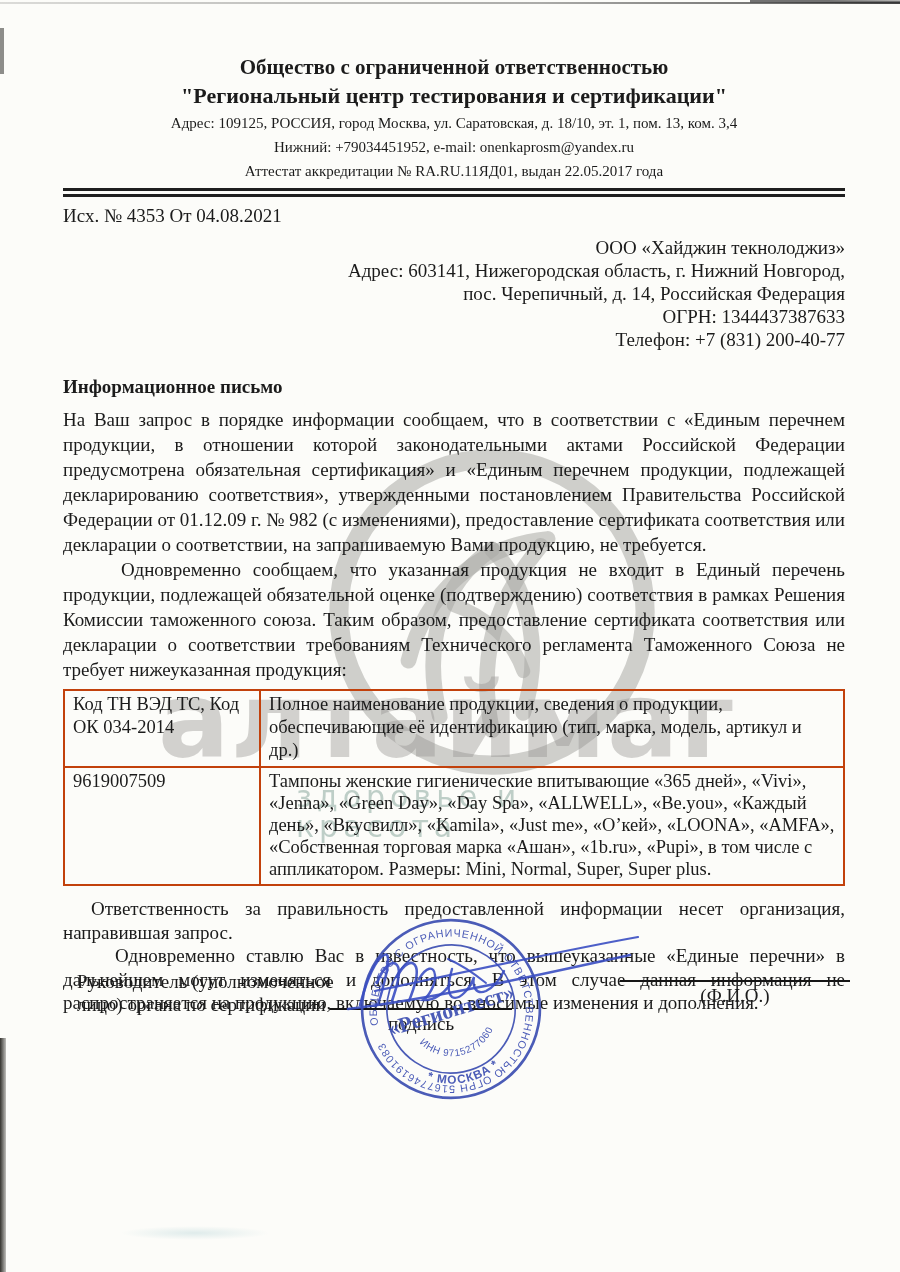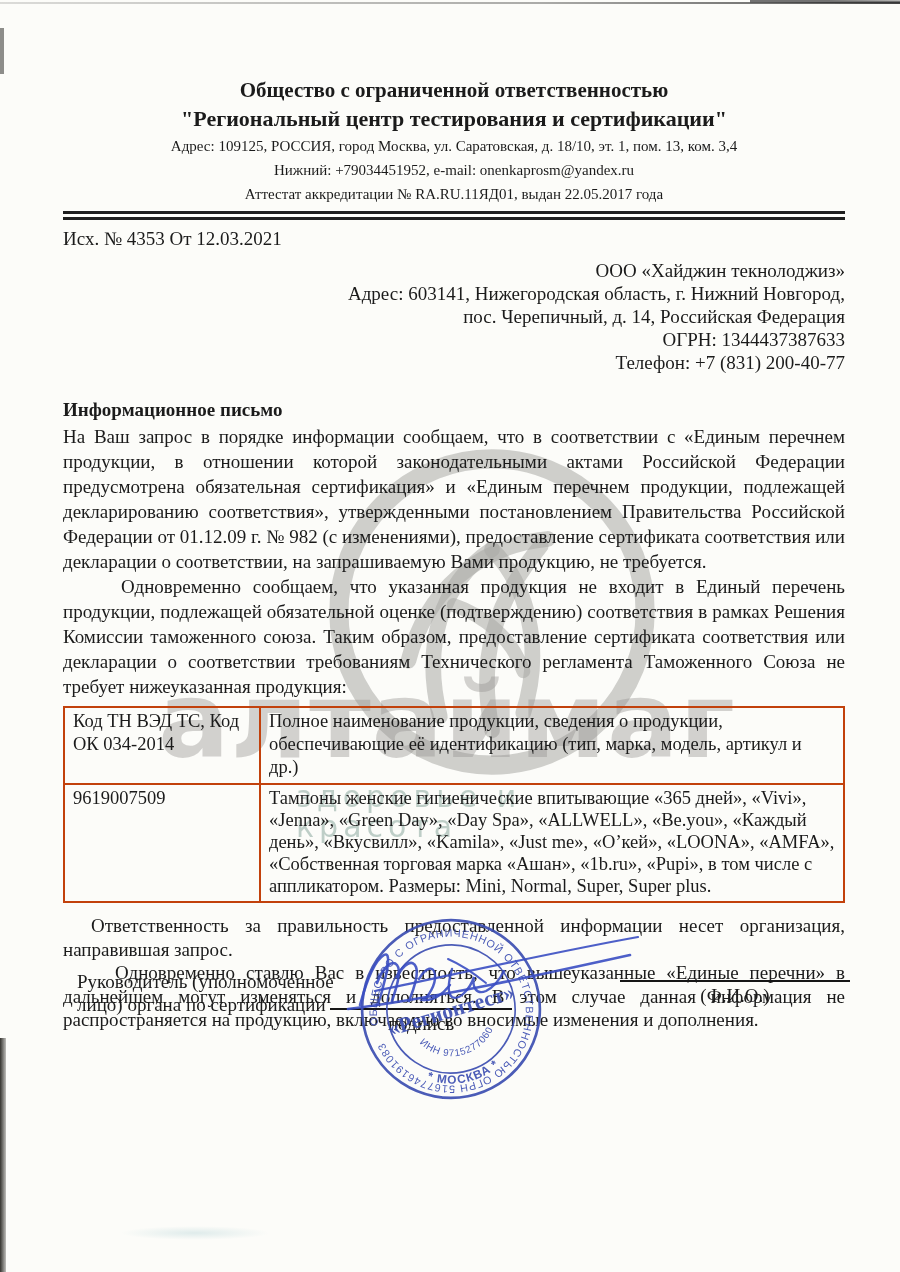--- a/index.html
+++ b/index.html
@@ -23,30 +23,30 @@
   .wm-brand{left:158px;top:668px;width:600px;
     font-family:"DejaVu Sans","Liberation Sans",sans-serif;
     font-weight:bold;font-size:106px;letter-spacing:1px;line-height:1;
     color:rgba(148,146,142,.40);}
   .wm-tagline{left:296px;top:782px;width:340px;
     font-family:"DejaVu Sans","Liberation Sans",sans-serif;
     font-size:30px;letter-spacing:5px;line-height:1;
     color:rgba(139,167,158,.55);}
   
   .content{position:absolute;left:63px;right:55px;top:0;z-index:2;}
-  .hdr{text-align:center;padding-top:76px;}
+  .hdr{text-align:center;padding-top:53px;}
   .hdr-l1{font-weight:bold;font-size:21px;line-height:28px;}
   .hdr-l2{font-weight:bold;font-size:22px;line-height:30px;}
   .hdr-l3{font-size:15px;line-height:24px;}
   .dbl-rule{margin-top:5px;height:3px;border-top:3px solid #1f1f1f;border-bottom:3px solid #1f1f1f;}
   .ref{margin-top:7px;font-size:19px;line-height:23px;}
   .recipient{margin-top:9px;text-align:right;font-size:19px;line-height:23px;}
   .doc-title{margin-top:25px;text-align:left;font-weight:bold;font-size:19px;line-height:22px;}
   p.body{margin:0;font-size:19px;line-height:25px;text-align:justify;}
-  p.p1{margin-top:3px;}
+  p.p1{margin-top:9px;}
   p.p2{text-indent:58px;}
   p.p3{margin-top:11px;text-indent:28px;line-height:23.5px;}
   p.p4{text-indent:52px;line-height:23.5px;}
   table.prod{margin-top:7px;width:100%;border-collapse:collapse;font-size:18.5px;line-height:22px;}
   table.prod th,table.prod td{border:2px solid #c2410c;padding:2px 8px 4px 8px;vertical-align:top;font-weight:normal;text-align:left;}
   table.prod th{line-height:23px;}
   td.code{text-align:center;width:178px;}
   th.col1{width:178px;}
   
   .sig-row{position:absolute;left:63px;top:966px;width:782px;height:90px;z-index:3;font-size:19px;line-height:23px;}
@@ -88,21 +88,21 @@
     <div class="hdr">
       <div class="hdr-l1">Общество с ограниченной ответственностью</div>
       <div class="hdr-l2">"Региональный центр тестирования и сертификации"</div>
       <div class="hdr-l3">Адрес: 109125, РОССИЯ, город Москва, ул. Саратовская, д. 18/10, эт. 1, пом. 13, ком. 3,4</div>
       <div class="hdr-l3">Нижний: +79034451952, e-mail: onenkaprosm@yandex.ru</div>
       <div class="hdr-l3">Аттестат аккредитации № RA.RU.11ЯД01, выдан 22.05.2017 года</div>
     </div>
 
     <div class="dbl-rule"></div>
 
-    <div class="ref">Исх. № 4353 От 12.03.2021</div>
+    <div class="ref">Исх. № 4353 От 04.08.2021</div>
 
     <div class="recipient">
       <div>ООО «Хайджин текнолоджиз»</div>
       <div>Адрес: 603141, Нижегородская область, г. Нижний Новгород,</div>
       <div>пос. Черепичный, д. 14, Российская Федерация</div>
       <div>ОГРН: 1344437387633</div>
       <div>Телефон: +7 (831) 200-40-77</div>
     </div>
 
     <div class="doc-title">Информационное письмо</div>

